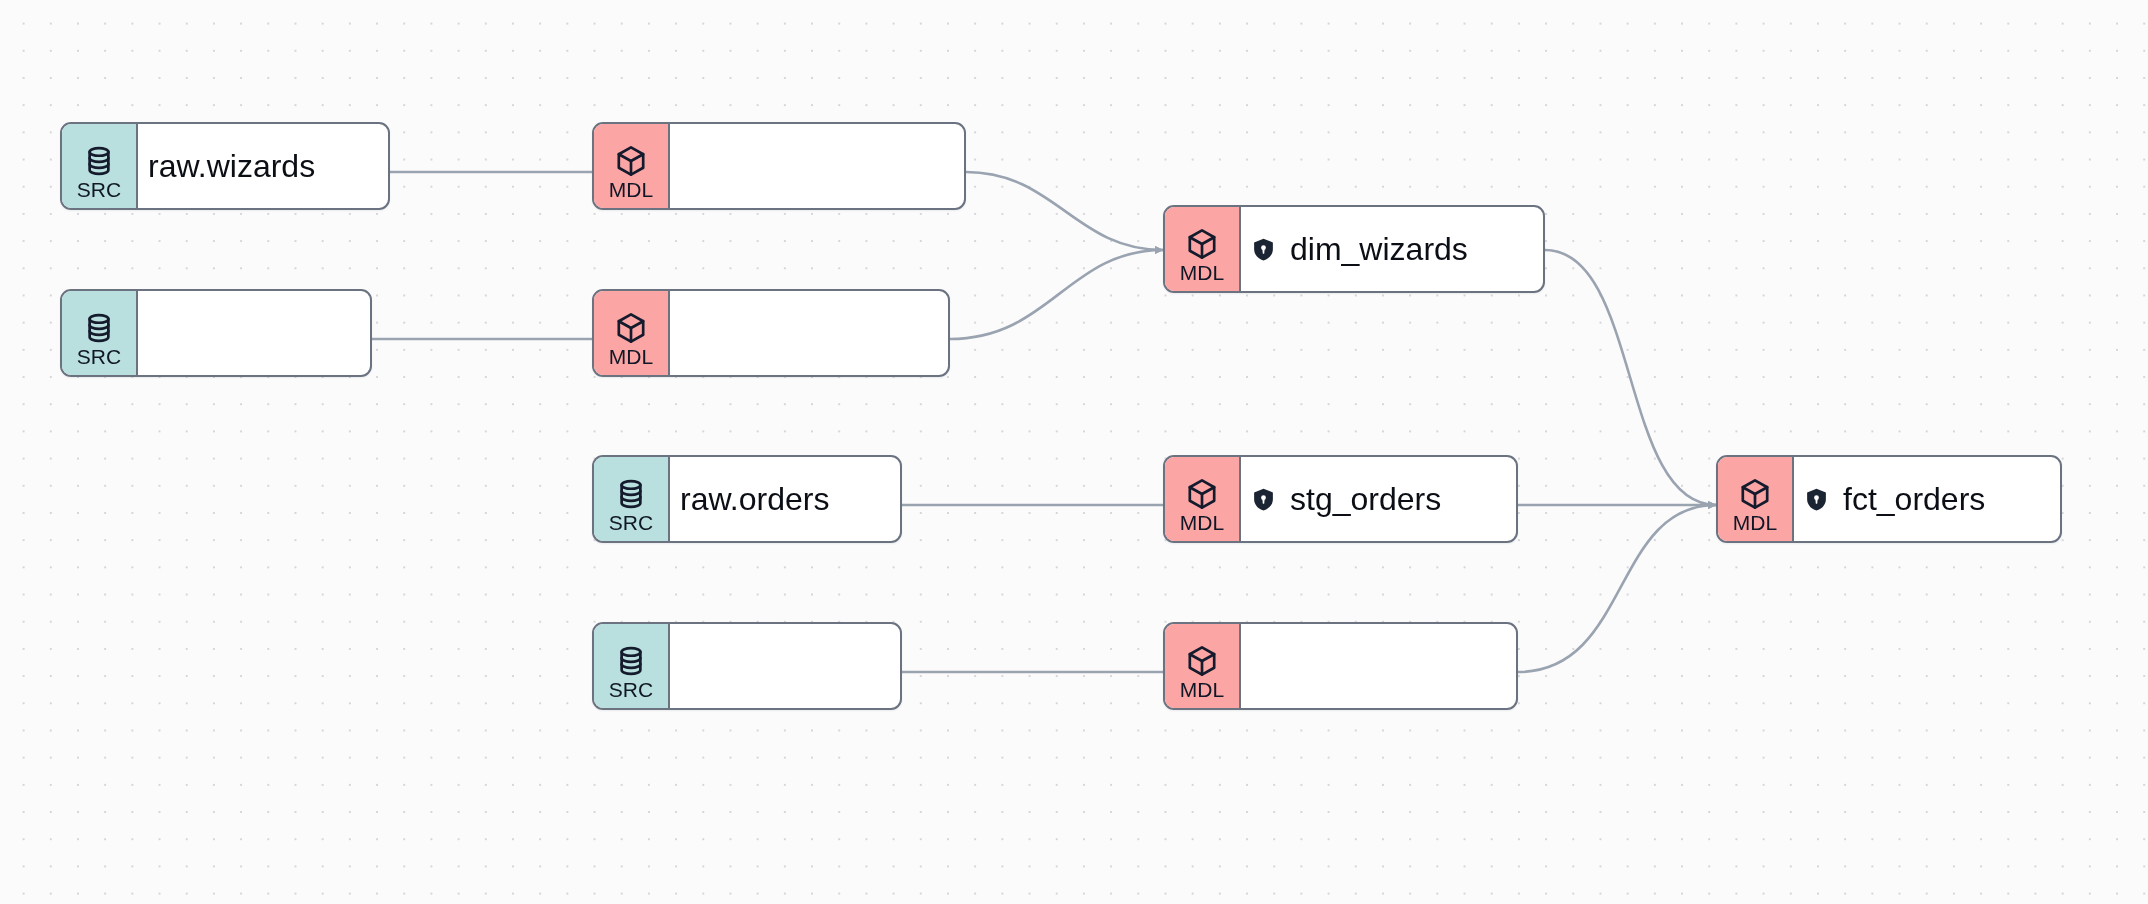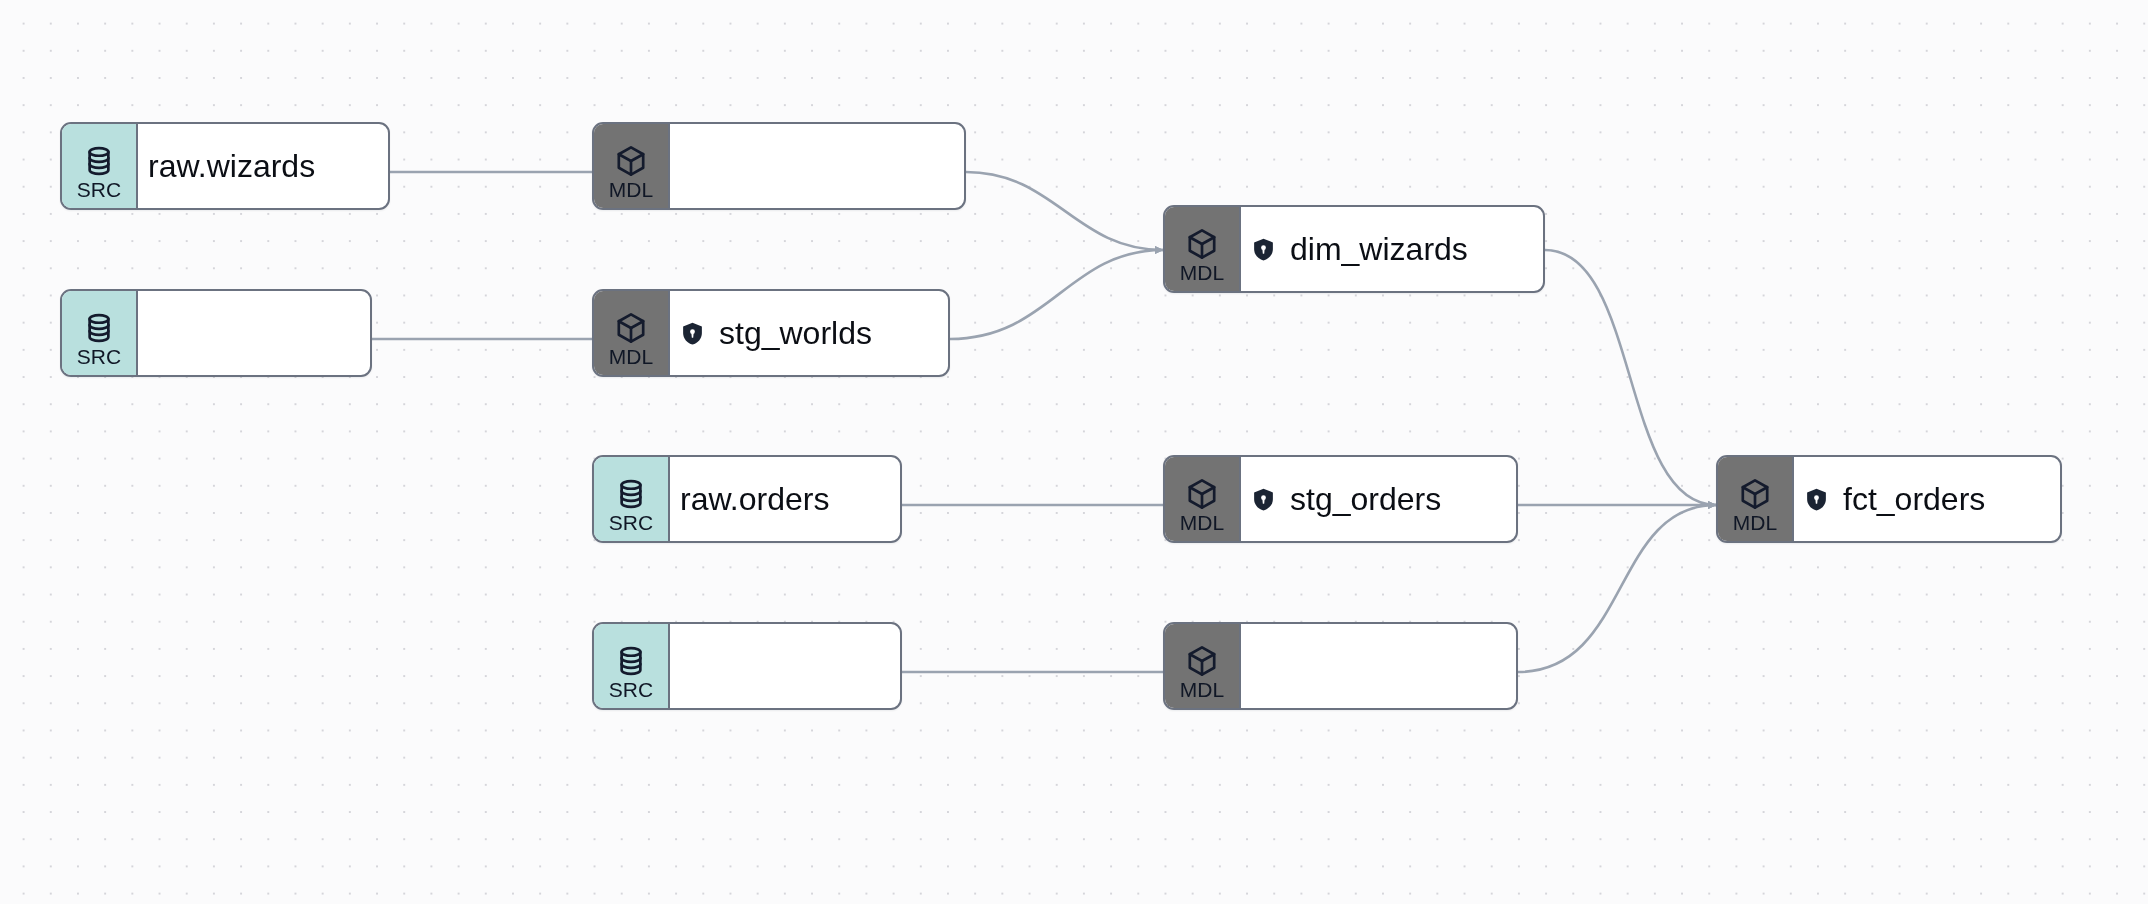--- a/index.html
+++ b/index.html
@@ -36,21 +36,21 @@
     display:flex;
     flex-direction:column;
     align-items:center;
     justify-content:center;
     gap:1px;
     border-right:2.2px solid #6b7280;
     box-sizing:border-box;
     padding-top:12px;
   }
   .badge.src{background:#b9e0de;}
-  .badge.mdl{background:#737373;}
+  .badge.mdl{background:#fca5a5;}
   .badge-ico{display:block;width:34px;height:34px;}
   .badge-ico svg{display:block;width:34px;height:34px;}
   .badge-txt{
     font-size:21px;
     line-height:21px;
     color:#101726;
     letter-spacing:.1px;
     font-family:"Liberation Sans", sans-serif;
   }
   .body{
@@ -174,107 +174,97 @@
     <div class="badge mdl">
       <span class="badge-ico">
         <svg viewBox="0 0 24 24" fill="none" stroke="#141b2d" stroke-width="1.9" stroke-linejoin="round" stroke-linecap="round">
           <path d="M12,2.4 L20.6,7.2 L20.6,16.8 L12,21.6 L3.4,16.8 L3.4,7.2 Z"></path>
           <path d="M3.4,7.2 L12,12 L20.6,7.2"></path>
           <path d="M12,12 L12,21.6"></path>
         </svg>
       </span>
       <span class="badge-txt">MDL</span>
     </div>
+  </div>
+
+  <div class="node" style="left:1163px;top:455px;width:355px;height:88px;">
+    <div class="badge mdl">
+      <span class="badge-ico">
+        <svg viewBox="0 0 24 24" fill="none" stroke="#141b2d" stroke-width="1.9" stroke-linejoin="round" stroke-linecap="round">
+          <path d="M12,2.4 L20.6,7.2 L20.6,16.8 L12,21.6 L3.4,16.8 L3.4,7.2 Z"></path>
+          <path d="M3.4,7.2 L12,12 L20.6,7.2"></path>
+          <path d="M12,12 L12,21.6"></path>
+        </svg>
+      </span>
+      <span class="badge-txt">MDL</span>
+    </div>
     <div class="body">
       <span class="shield">
         <svg viewBox="0 0 24 24">
           <path d="M12,1.6 L21,5.2 V11.4 C21,17 17.1,21 12,22.6 C6.9,21 3,17 3,11.4 V5.2 Z" fill="#1b2433"></path>
           <circle cx="12" cy="10.2" r="2.3" fill="#ffffff"></circle>
           <path d="M10.8,10.6 h2.4 l-0.55,5.4 h-1.3 Z" fill="#ffffff"></path>
         </svg>
       </span>
-      <span class="label">stg_worlds</span>
-    </div>
-  </div>
-
-  <div class="node" style="left:1163px;top:455px;width:355px;height:88px;">
+      <span class="label">stg_orders</span>
+    </div>
+  </div>
+
+  <div class="node" style="left:1163px;top:622px;width:355px;height:88px;">
+    <div class="badge mdl">
+      <span class="badge-ico">
+        <svg viewBox="0 0 24 24" fill="none" stroke="#141b2d" stroke-width="1.9" stroke-linejoin="round" stroke-linecap="round">
+          <path d="M12,2.4 L20.6,7.2 L20.6,16.8 L12,21.6 L3.4,16.8 L3.4,7.2 Z"></path>
+          <path d="M3.4,7.2 L12,12 L20.6,7.2"></path>
+          <path d="M12,12 L12,21.6"></path>
+        </svg>
+      </span>
+      <span class="badge-txt">MDL</span>
+    </div>
+  </div>
+
+  <div class="node" style="left:1163px;top:205px;width:382px;height:88px;">
     <div class="badge mdl">
       <span class="badge-ico">
         <svg viewBox="0 0 24 24" fill="none" stroke="#141b2d" stroke-width="1.9" stroke-linejoin="round" stroke-linecap="round">
           <path d="M12,2.4 L20.6,7.2 L20.6,16.8 L12,21.6 L3.4,16.8 L3.4,7.2 Z"></path>
           <path d="M3.4,7.2 L12,12 L20.6,7.2"></path>
           <path d="M12,12 L12,21.6"></path>
         </svg>
       </span>
       <span class="badge-txt">MDL</span>
     </div>
     <div class="body">
       <span class="shield">
         <svg viewBox="0 0 24 24">
           <path d="M12,1.6 L21,5.2 V11.4 C21,17 17.1,21 12,22.6 C6.9,21 3,17 3,11.4 V5.2 Z" fill="#1b2433"></path>
           <circle cx="12" cy="10.2" r="2.3" fill="#ffffff"></circle>
           <path d="M10.8,10.6 h2.4 l-0.55,5.4 h-1.3 Z" fill="#ffffff"></path>
         </svg>
       </span>
-      <span class="label">stg_orders</span>
-    </div>
-  </div>
-
-  <div class="node" style="left:1163px;top:622px;width:355px;height:88px;">
-    <div class="badge mdl">
-      <span class="badge-ico">
-        <svg viewBox="0 0 24 24" fill="none" stroke="#141b2d" stroke-width="1.9" stroke-linejoin="round" stroke-linecap="round">
-          <path d="M12,2.4 L20.6,7.2 L20.6,16.8 L12,21.6 L3.4,16.8 L3.4,7.2 Z"></path>
-          <path d="M3.4,7.2 L12,12 L20.6,7.2"></path>
-          <path d="M12,12 L12,21.6"></path>
-        </svg>
-      </span>
-      <span class="badge-txt">MDL</span>
-    </div>
-  </div>
-
-  <div class="node" style="left:1163px;top:205px;width:382px;height:88px;">
+      <span class="label">dim_wizards</span>
+    </div>
+  </div>
+
+  <div class="node" style="left:1716px;top:455px;width:346px;height:88px;">
     <div class="badge mdl">
       <span class="badge-ico">
         <svg viewBox="0 0 24 24" fill="none" stroke="#141b2d" stroke-width="1.9" stroke-linejoin="round" stroke-linecap="round">
           <path d="M12,2.4 L20.6,7.2 L20.6,16.8 L12,21.6 L3.4,16.8 L3.4,7.2 Z"></path>
           <path d="M3.4,7.2 L12,12 L20.6,7.2"></path>
           <path d="M12,12 L12,21.6"></path>
         </svg>
       </span>
       <span class="badge-txt">MDL</span>
     </div>
     <div class="body">
       <span class="shield">
         <svg viewBox="0 0 24 24">
           <path d="M12,1.6 L21,5.2 V11.4 C21,17 17.1,21 12,22.6 C6.9,21 3,17 3,11.4 V5.2 Z" fill="#1b2433"></path>
           <circle cx="12" cy="10.2" r="2.3" fill="#ffffff"></circle>
           <path d="M10.8,10.6 h2.4 l-0.55,5.4 h-1.3 Z" fill="#ffffff"></path>
         </svg>
       </span>
-      <span class="label">dim_wizards</span>
-    </div>
-  </div>
-
-  <div class="node" style="left:1716px;top:455px;width:346px;height:88px;">
-    <div class="badge mdl">
-      <span class="badge-ico">
-        <svg viewBox="0 0 24 24" fill="none" stroke="#141b2d" stroke-width="1.9" stroke-linejoin="round" stroke-linecap="round">
-          <path d="M12,2.4 L20.6,7.2 L20.6,16.8 L12,21.6 L3.4,16.8 L3.4,7.2 Z"></path>
-          <path d="M3.4,7.2 L12,12 L20.6,7.2"></path>
-          <path d="M12,12 L12,21.6"></path>
-        </svg>
-      </span>
-      <span class="badge-txt">MDL</span>
-    </div>
-    <div class="body">
-      <span class="shield">
-        <svg viewBox="0 0 24 24">
-          <path d="M12,1.6 L21,5.2 V11.4 C21,17 17.1,21 12,22.6 C6.9,21 3,17 3,11.4 V5.2 Z" fill="#1b2433"></path>
-          <circle cx="12" cy="10.2" r="2.3" fill="#ffffff"></circle>
-          <path d="M10.8,10.6 h2.4 l-0.55,5.4 h-1.3 Z" fill="#ffffff"></path>
-        </svg>
-      </span>
       <span class="label">fct_orders</span>
     </div>
   </div>
 
 </div>
 
 </body></html>

